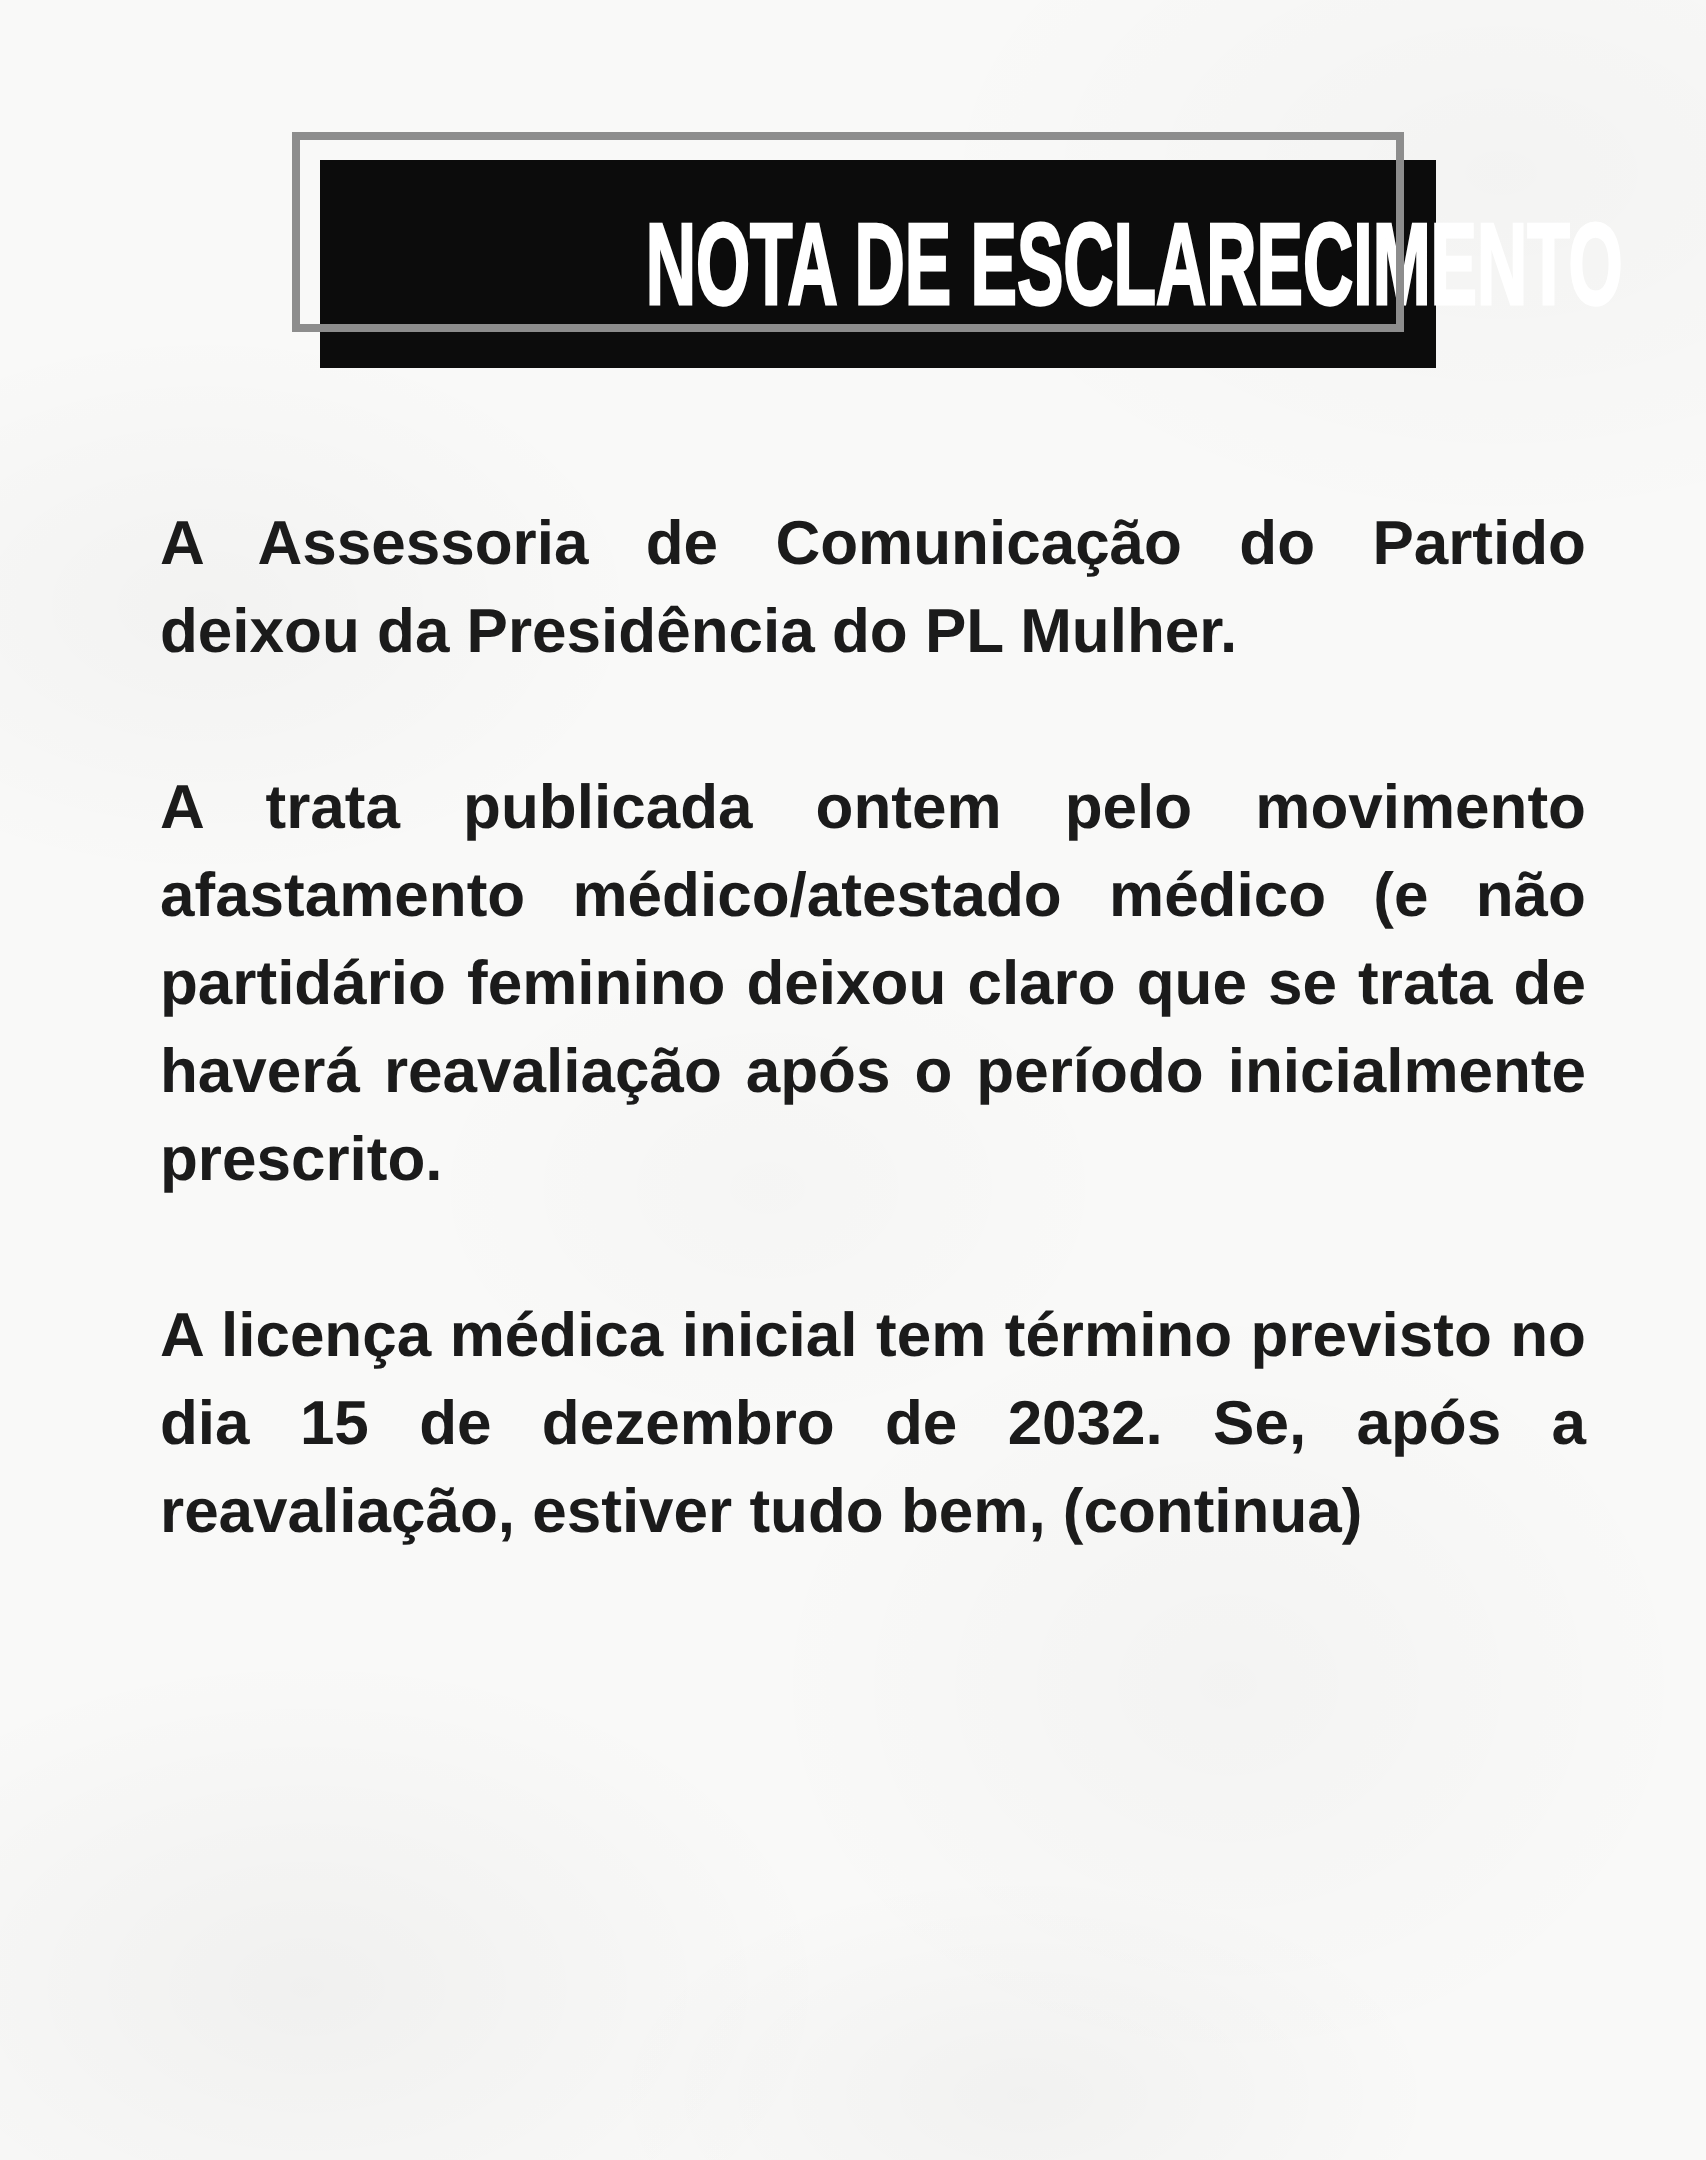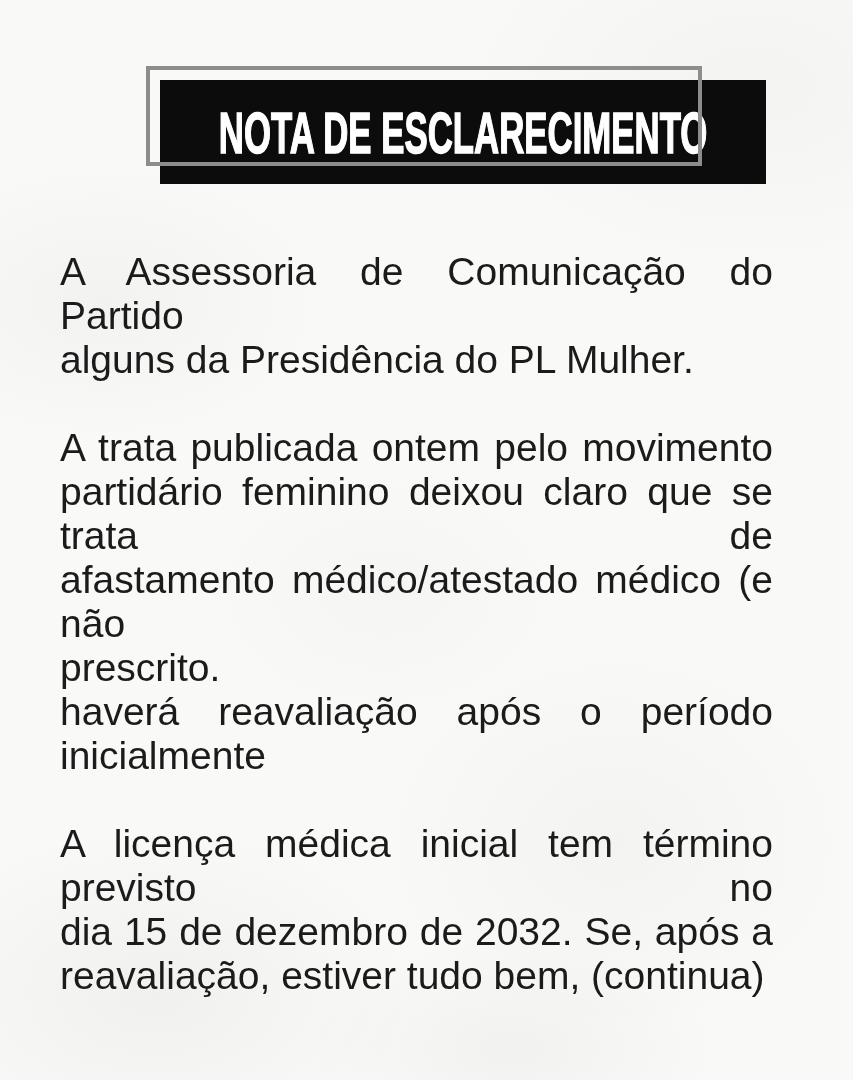--- a/index.html
+++ b/index.html
@@ -27,25 +27,25 @@
 
   
   .banner {
     position: absolute;
     left: 0; top: 0;
     width: 853px; height: 220px;
   }
   .banner-black {
     position: absolute;
     left: 160px; top: 80px;
-    width: 606px; height: 104px;
+    width: 558px; height: 104px;
     background: #0c0c0c;
     display: flex;
     align-items: center;
-    justify-content: center;
+    justify-content: flex-start;
   }
   .banner-frame {
     position: absolute;
     left: 146px; top: 66px;
     width: 556px; height: 100px;
     border: 4px solid #8d8d8d;
     background: transparent;
   }
   .banner-title {
     display: inline-block;
@@ -55,25 +55,26 @@
     letter-spacing: 0px;
     white-space: nowrap;
     transform: scaleX(0.60);
     transform-origin: center;
     -webkit-text-stroke: 1.5px #ffffff;
   }
 
   
   .note-body {
     position: absolute;
-    left: 60px; top: 250px;
+    left: 80px; top: 250px;
     width: 713px;
     color: #1b1b1b;
-    font-size: 39px;
+    font-size: 31px;
     line-height: 44px;
+    font-weight: bold;
   }
   .para { margin-bottom: 44px; }
   .line {
     text-align: justify;
     text-align-last: justify;
     white-space: normal;
   }
   .line.last {
     text-align-last: left;
   }
@@ -86,28 +87,28 @@
   <div class="banner">
     <div class="banner-black">
       <span class="banner-title">NOTA DE ESCLARECIMENTO</span>
     </div>
     <div class="banner-frame"></div>
   </div>
 
   <div class="note-body">
       <div class="para">
         <div class="line">A Assessoria de Comunicação do Partido</div>
-        <div class="line last">alguns da Presidência do PL Mulher.</div>
+        <div class="line last">deixou da Presidência do PL Mulher.</div>
       </div>
       <div class="para">
         <div class="line">A trata publicada ontem pelo movimento</div>
+        <div class="line">afastamento médico/atestado médico (e não</div>
         <div class="line">partidário feminino deixou claro que se trata de</div>
-        <div class="line">afastamento médico/atestado médico (e não</div>
+        <div class="line">haverá reavaliação após o período inicialmente</div>
         <div class="line last">prescrito.</div>
-        <div class="line">haverá reavaliação após o período inicialmente</div>
       </div>
       <div class="para">
         <div class="line">A licença médica inicial tem término previsto no</div>
         <div class="line">dia 15 de dezembro de 2032. Se, após a</div>
         <div class="line last">reavaliação, estiver tudo bem, (continua)</div>
       </div>
     </div>
 
 </div>
 

